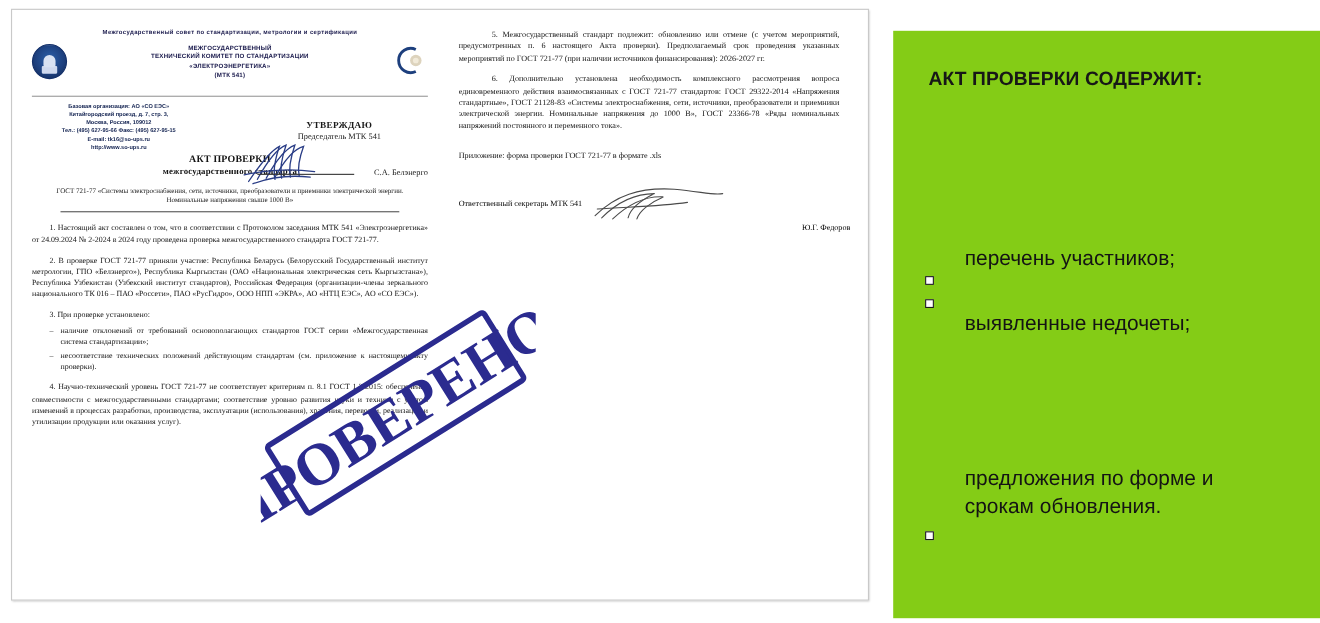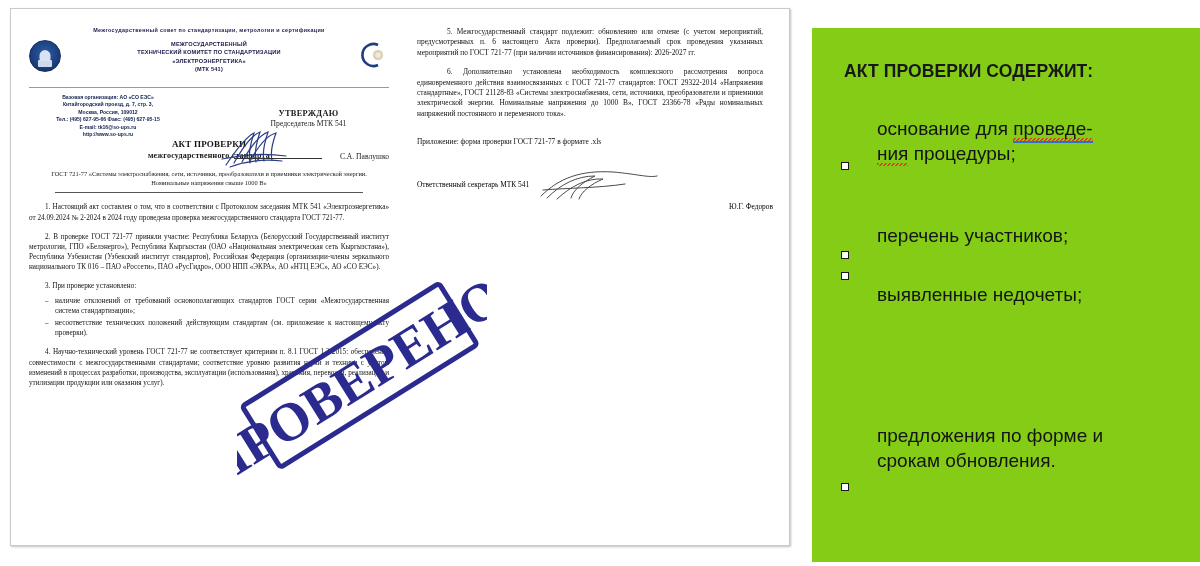--- a/index.html
+++ b/index.html
@@ -177,21 +177,21 @@
           <g fill="none" stroke="#2a3d86" stroke-width="1.2" stroke-linecap="round">
             <path d="M6 36 C18 18 26 8 34 4 C30 16 28 26 30 34"></path>
             <path d="M14 34 C24 16 32 6 40 3 C36 15 34 25 36 33"></path>
             <path d="M22 33 C32 15 40 6 48 3 C44 15 42 24 44 32"></path>
             <path d="M30 32 C40 14 48 6 56 4 C52 15 50 23 52 31"></path>
             <path d="M2 30 C20 26 44 24 66 27"></path>
             <path d="M10 38 C26 32 44 30 62 32"></path>
           </g>
         </svg>
         <div class="sign-line"></div>
-        <div class="sign-name">С.А. Павлушко</div>
+        <div class="sign-name">С.А. Белэнерго</div>
       </div>
     </div>
 
     <div class="act-title">
       <div>АКТ ПРОВЕРКИ</div>
       <div class="sub">межгосударственного стандарта</div>
     </div>
 
     <div class="gost-sub">ГОСТ 721-77 «Системы электроснабжения, сети, источники, преобразователи и приемники электрической энергии. Номинальные напряжения свыше 1000 В»</div>
     <hr class="thin-rule">
@@ -234,27 +234,20 @@
         <text x="126" y="114" text-anchor="middle" font-family="Liberation Serif, serif" font-weight="bold" font-size="54" fill="#2b2b8f">ПРОВЕРЕНО!</text>
       </g>
     </svg>
   </div>
 </div>
 
 <div id="side-panel">
 
   <div id="panel-title">АКТ ПРОВЕРКИ СОДЕРЖИТ:</div>
 
-  <div class="bullet-row" style="top:88px;height:62px">
-    <div class="bullet-box" style="top:46px"></div>
-    <div class="bullet-text" style="top:0">
-      <span>основание для </span><span class="sq-red u-blue">проведе-</span><br>
-      <span class="sq-red">ния</span><span> процедуры;</span>
-    </div>
-  </div>
 
   <div class="bullet-row" style="top:195px;height:34px">
     <div class="bullet-box" style="top:28px"></div>
     <div class="bullet-text" style="top:0">перечень участников;</div>
   </div>
 
   <div class="bullet-row" style="top:254px;height:34px">
     <div class="bullet-box" style="top:-10px"></div>
     <div class="bullet-text" style="top:0">выявленные  недочеты;</div>
   </div>

